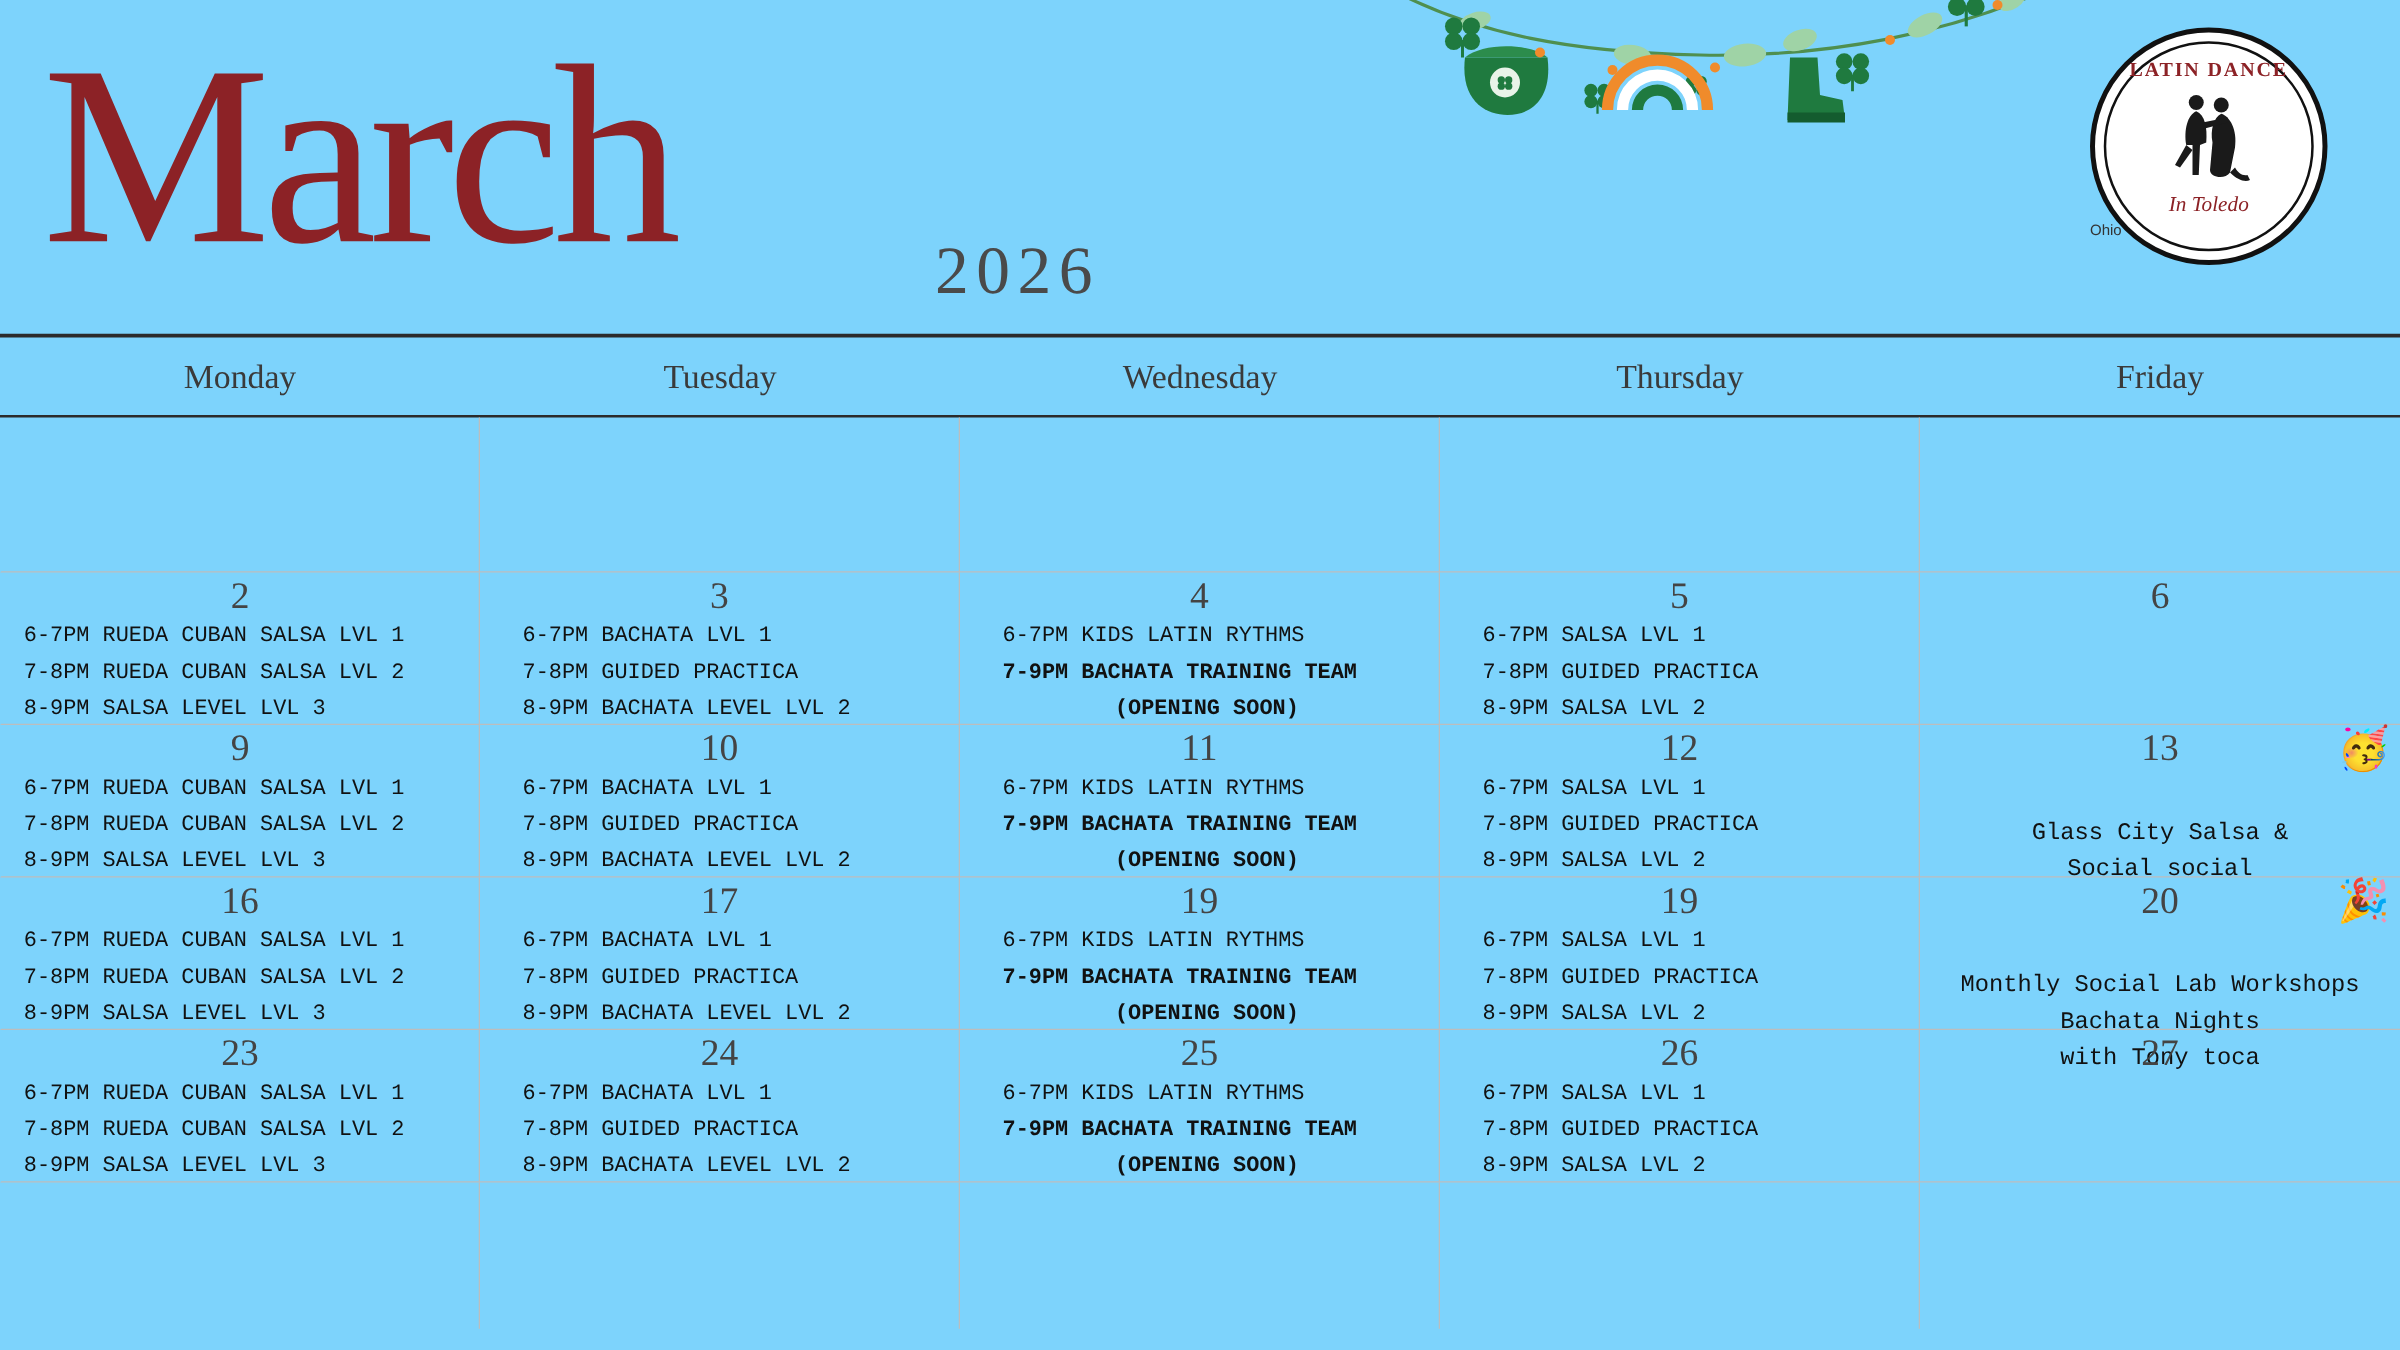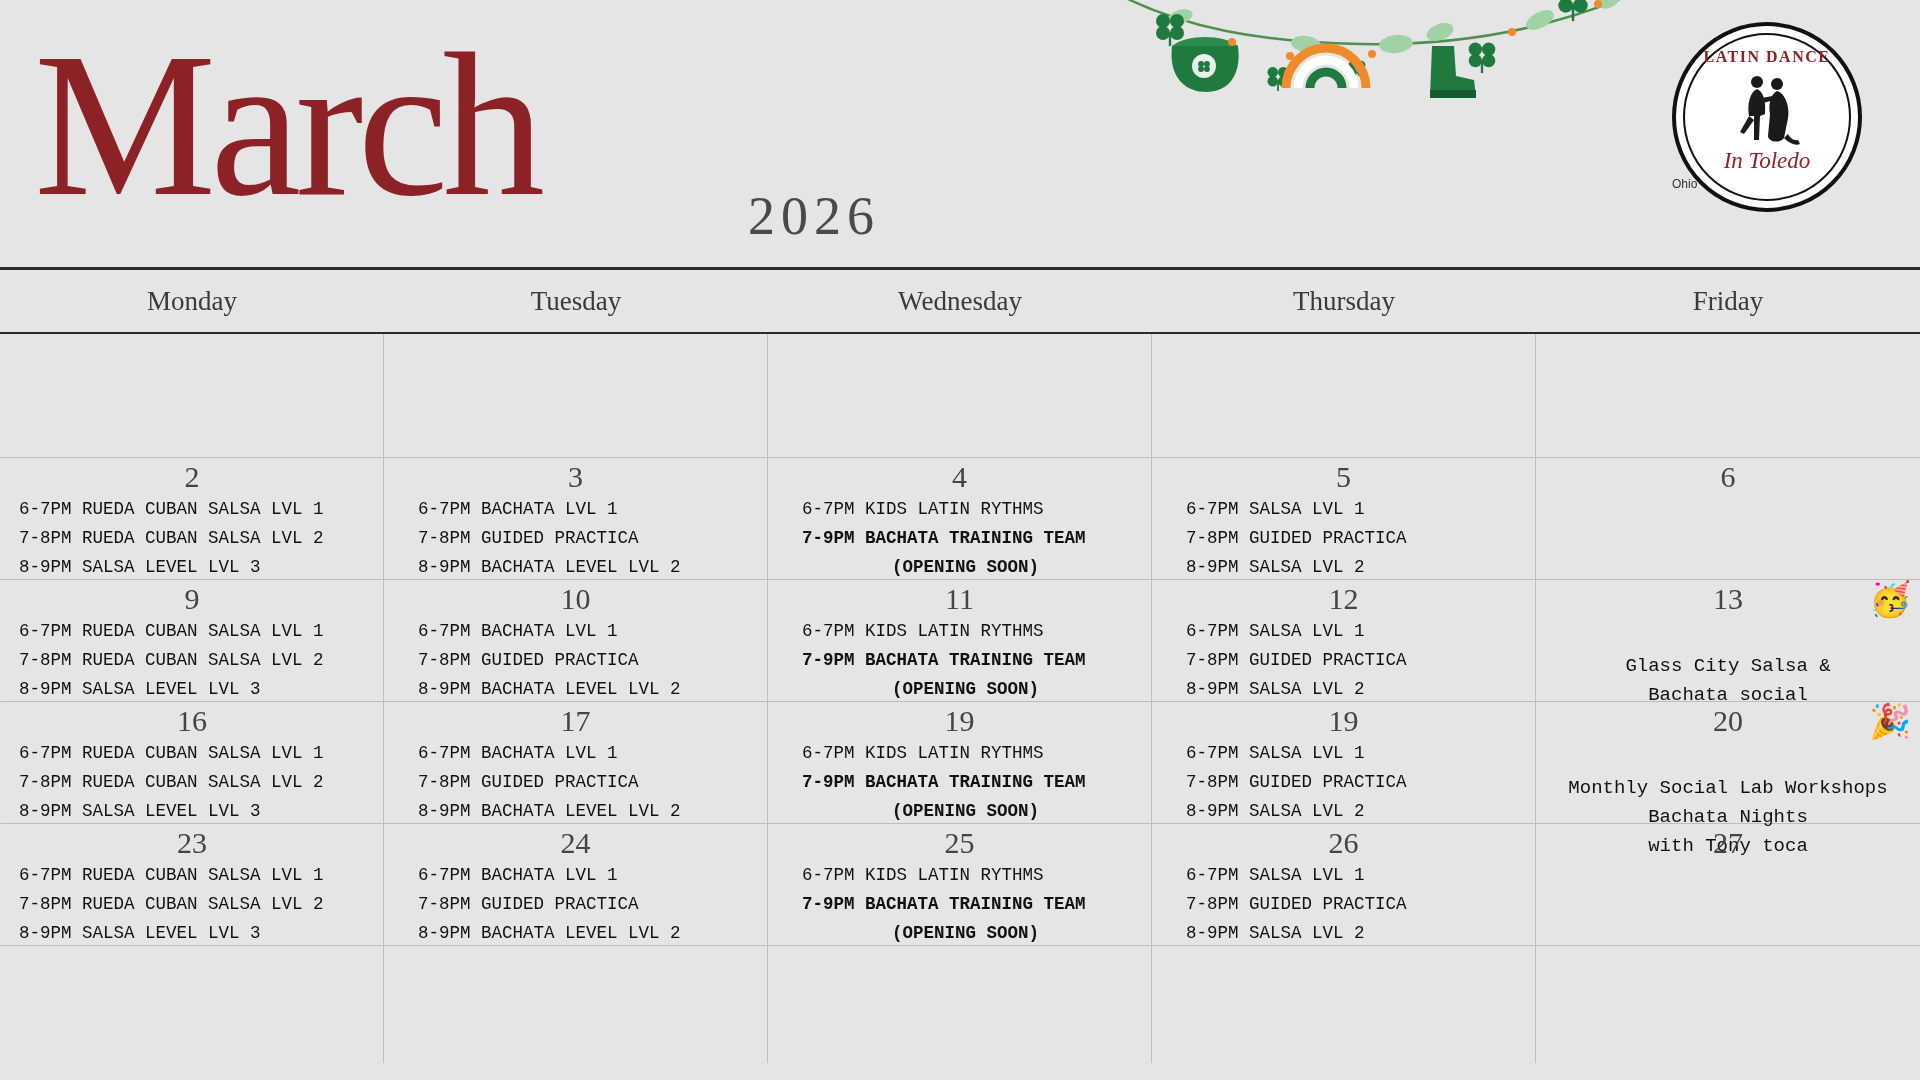--- a/index.html
+++ b/index.html
@@ -6,21 +6,21 @@
   html, body {
     margin: 0; padding: 0;
     width: 1920px; height: 1080px;
     background: #ffffff;
     font-family: "Liberation Sans", sans-serif;
     overflow: hidden;
   }
   #page {
     position: relative;
     width: 1920px; height: 1080px;
-    background: #e5e5e5;
+    background: #7dd3fc;
   }
 
   
   .header {
     position: relative;
     height: 272px;
     width: 1920px;
   }
   .month-title {
     position: absolute;
@@ -82,21 +82,21 @@
     font-weight: bold;
     letter-spacing: 1.5px;
     color: #8c2226;
   }
   .logo .logo-bottom {
     position: absolute;
     bottom: 38px; left: 0; right: 0;
     text-align: center;
     font-family: "Liberation Serif", serif;
     font-style: italic;
-    font-size: 23px;
+    font-size: 17px;
     color: #8c2226;
   }
   .logo .logo-sub {
     position: absolute;
     bottom: 21px; left: 0; right: 0;
     text-align: left;
     font-family: Liberation Sans, sans-serif;
     font-size: 12px;
     color: #333;
   }
@@ -401,21 +401,21 @@
               <div class="ev indent">6-7PM SALSA LVL 1</div>
               <div class="ev indent">7-8PM GUIDED PRACTICA</div>
               <div class="ev indent">8-9PM SALSA LVL 2</div>
             </div>
           </div>
           <div class="cell last">
             <div class="emoji">🥳</div>
             <div class="daynum">13</div>
             <div class="special">
               <div>Glass City Salsa &amp;</div>
-              <div>Bachata social</div>
+              <div>Social social</div>
             </div>
           </div>
         </div>
         <div class="week w-normal">
           <div class="cell first">
             <div class="daynum">16</div>
             <div class="events">
               <div class="ev left">6-7PM RUEDA CUBAN SALSA LVL 1</div>
               <div class="ev left">7-8PM RUEDA CUBAN SALSA LVL 2</div>
               <div class="ev left">8-9PM SALSA LEVEL LVL 3</div>

